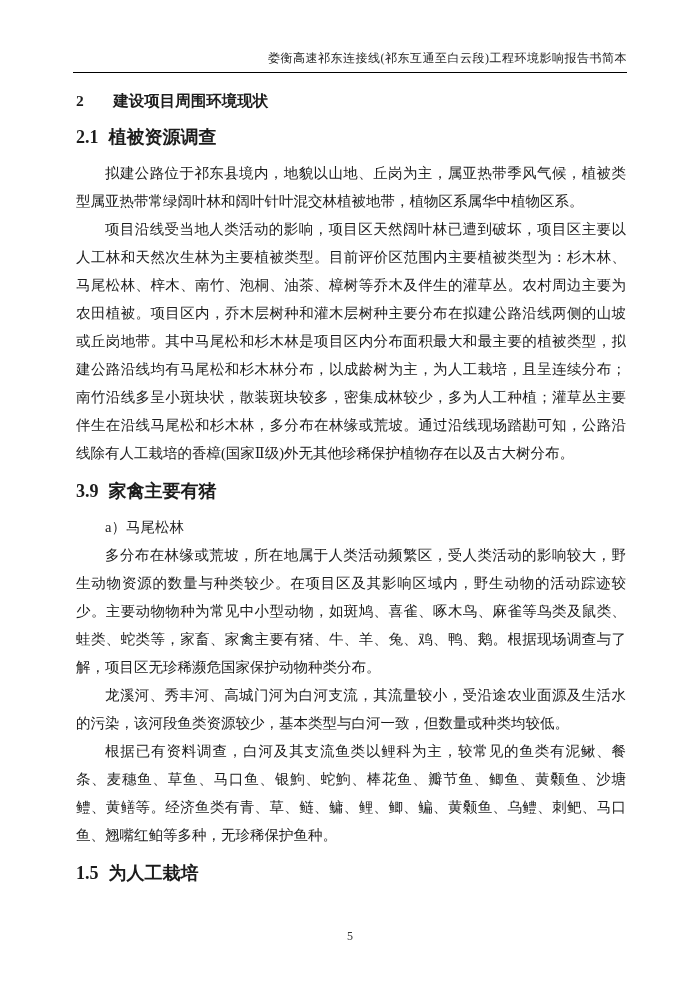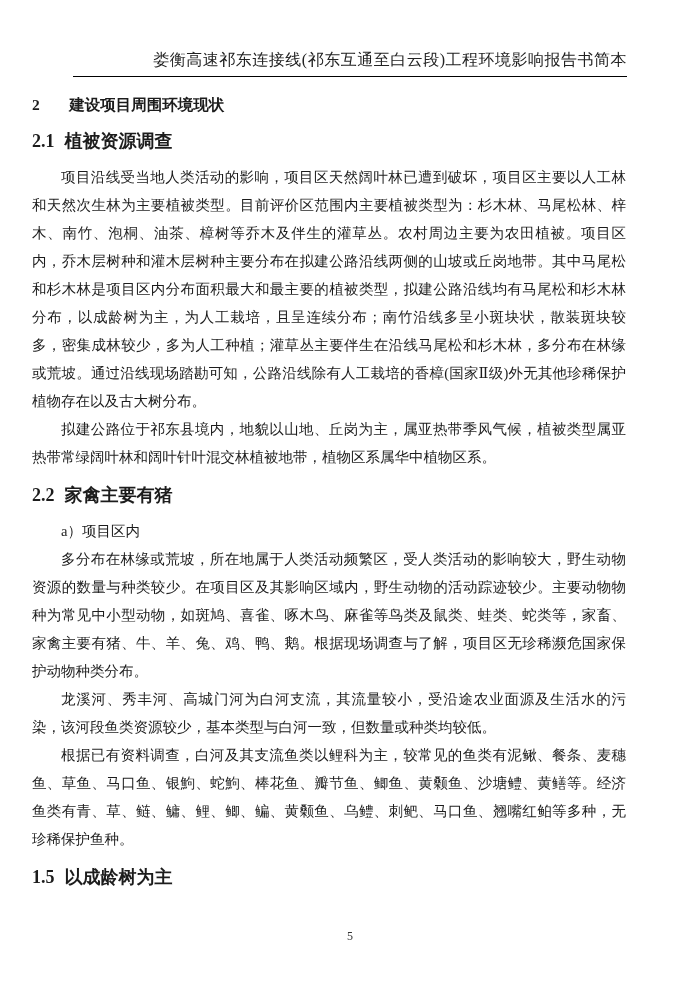--- a/index.html
+++ b/index.html
@@ -13,28 +13,28 @@
     overflow: hidden;
   }
   .page {
     position: absolute;
     inset: 0;
     background: #ffffff;
   }
   .page-header {
     margin: 50px 73px 4px 73px;
     text-align: right;
-    font-size: 16px;
+    font-size: 12px;
     letter-spacing: 0.5px;
     color: #222;
     padding-bottom: 5px;
     border-bottom: 1.5px solid #000;
   }
   .content {
-    margin: 16px 74px 0 32px;
+    margin: 16px 74px 0 76px;
     font-size: 14.5px;
     line-height: 28px;
     text-align: justify;
   }
   .chapter-heading {
     font-size: 15.5px;
     font-weight: bold;
     margin: 8px 0 12px 0;
     line-height: 24px;
   }
@@ -73,35 +73,35 @@
   <div class="content">
 
     <div class="chapter-heading">
       <span class="num">2</span><span>建设项目周围环境现状</span>
     </div>
 
     <div class="section-heading">
       <span class="num">2.1</span><span>植被资源调查</span>
     </div>
 
+    <p class="para">拟建公路位于祁东县境内，地貌以山地、丘岗为主，属亚热带季风气候，植被类型属亚热带常绿阔叶林和阔叶针叶混交林植被地带，植物区系属华中植物区系。</p>
     <p class="para">项目沿线受当地人类活动的影响，项目区天然阔叶林已遭到破坏，项目区主要以人工林和天然次生林为主要植被类型。目前评价区范围内主要植被类型为：杉木林、马尾松林、梓木、南竹、泡桐、油茶、樟树等乔木及伴生的灌草丛。农村周边主要为农田植被。项目区内，乔木层树种和灌木层树种主要分布在拟建公路沿线两侧的山坡或丘岗地带。其中马尾松和杉木林是项目区内分布面积最大和最主要的植被类型，拟建公路沿线均有马尾松和杉木林分布，以成龄树为主，为人工栽培，且呈连续分布；南竹沿线多呈小斑块状，散装斑块较多，密集成林较少，多为人工种植；灌草丛主要伴生在沿线马尾松和杉木林，多分布在林缘或荒坡。通过沿线现场踏勘可知，公路沿线除有人工栽培的香樟(国家Ⅱ级)外无其他珍稀保护植物存在以及古大树分布。</p>
-    <p class="para">拟建公路位于祁东县境内，地貌以山地、丘岗为主，属亚热带季风气候，植被类型属亚热带常绿阔叶林和阔叶针叶混交林植被地带，植物区系属华中植物区系。</p>
 
     <div class="section-heading">
-      <span class="num">2.2</span><span>家禽主要有猪</span>
+      <span class="num">3.9</span><span>家禽主要有猪</span>
     </div>
 
-    <div class="sub-label">a）项目区内</div>
+    <div class="sub-label">a）马尾松林</div>
     <p class="para">多分布在林缘或荒坡，所在地属于人类活动频繁区，受人类活动的影响较大，野生动物资源的数量与种类较少。在项目区及其影响区域内，野生动物的活动踪迹较少。主要动物物种为常见中小型动物，如斑鸠、喜雀、啄木鸟、麻雀等鸟类及鼠类、蛙类、蛇类等，家畜、家禽主要有猪、牛、羊、兔、鸡、鸭、鹅。根据现场调查与了解，项目区无珍稀濒危国家保护动物种类分布。</p>
 
     <p class="para">龙溪河、秀丰河、高城门河为白河支流，其流量较小，受沿途农业面源及生活水的污染，该河段鱼类资源较少，基本类型与白河一致，但数量或种类均较低。</p>
     <p class="para">根据已有资料调查，白河及其支流鱼类以鲤科为主，较常见的鱼类有泥鳅、餐条、麦穗鱼、草鱼、马口鱼、银鮈、蛇鮈、棒花鱼、瓣节鱼、鲫鱼、黄颡鱼、沙塘鳢、黄鳝等。经济鱼类有青、草、鲢、鳙、鲤、鲫、鳊、黄颡鱼、乌鳢、刺鲃、马口鱼、翘嘴红鲌等多种，无珍稀保护鱼种。</p>
 
     <div class="section-heading">
-      <span class="num">1.5</span><span>以成龄树为主</span>
+      <span class="num">1.5</span><span>为人工栽培</span>
     </div>
 
 
   </div>
 
   <div class="page-number">5</div>
 
 </div>
 
 </body></html>

